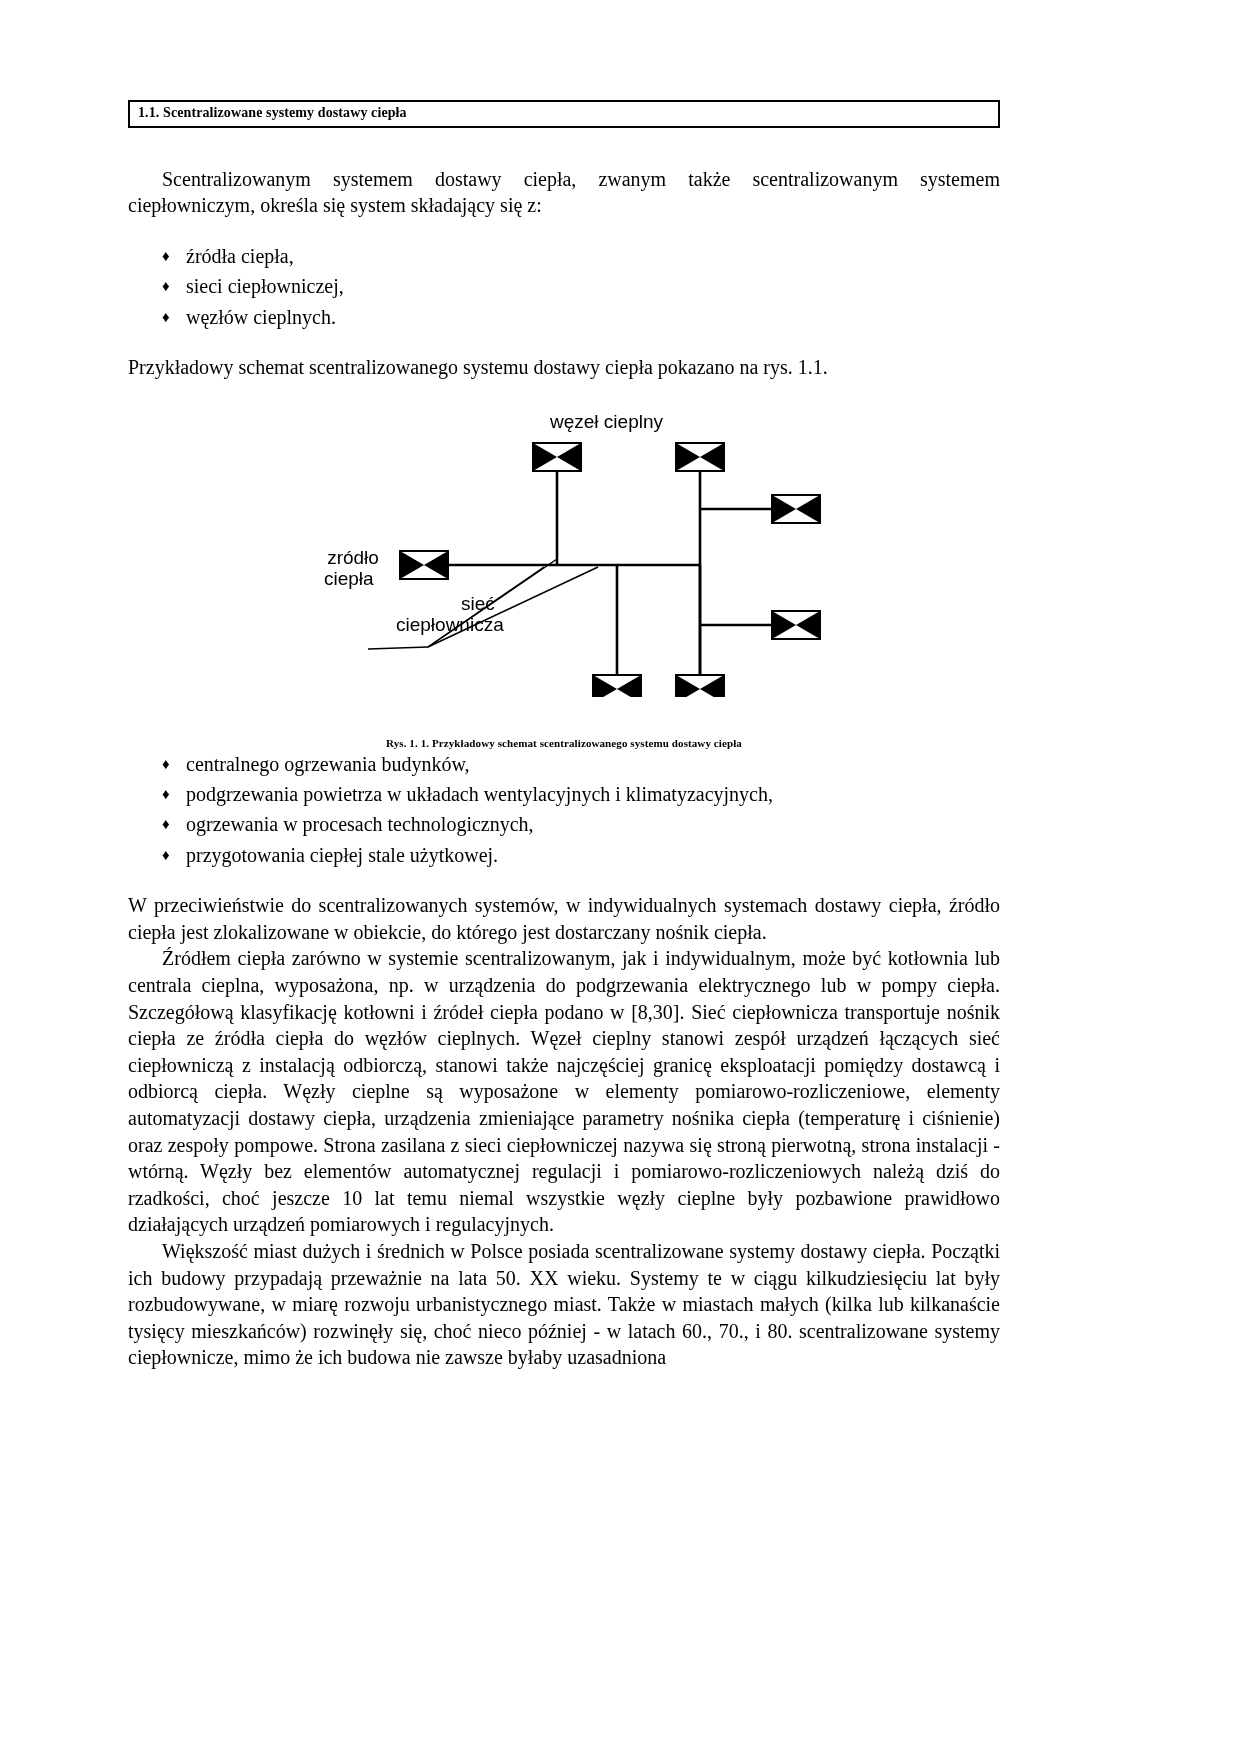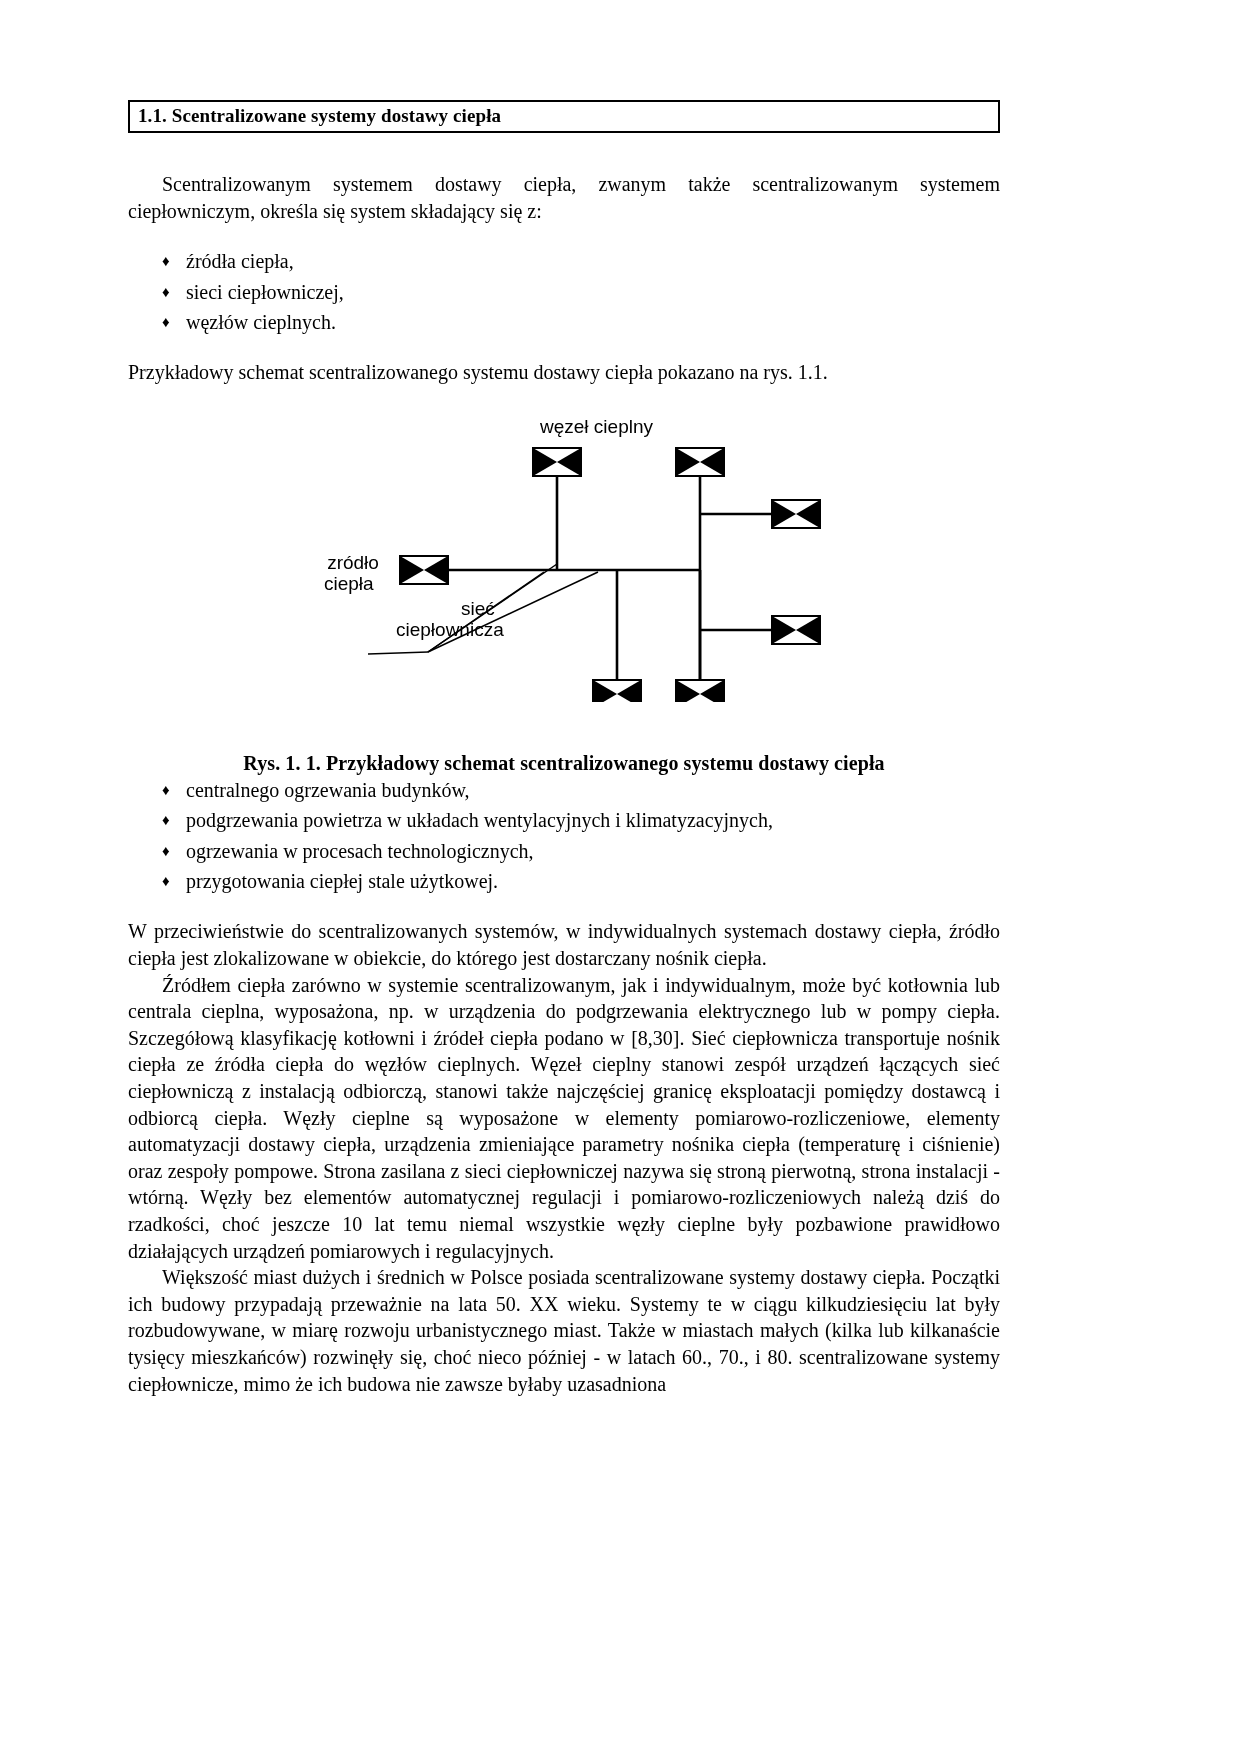--- a/index.html
+++ b/index.html
@@ -32,21 +32,21 @@
 
   
   .heading-box {
     border: 2px solid #000;
     padding: 4px 6px 5px 8px;
     box-sizing: border-box;
     width: 100%;
     margin-bottom: 38px;
   }
   .heading-box .heading-text {
-    font-size: 19px;
+    font-size: 14px;
     font-weight: bold;
     letter-spacing: 0.1px;
     line-height: 1.05;
     white-space: nowrap;
   }
 
   
   p.body {
     font-size: 20px;
     line-height: 1.33;
@@ -80,23 +80,22 @@
 
   
   .figure {
     position: relative;
     width: 872px;
     height: 330px;
     margin: 26px 0 0 0;
   }
   .figcaption {
     text-align: center;
-    font-size: 20px;
+    font-size: 11px;
     font-weight: bold;
-    margin-top: 10px;
     letter-spacing: 0.1px;
   }
   .diag-label {
     position: absolute;
     font-family: "Liberation Sans", "DejaVu Sans", sans-serif;
     font-size: 19px;
     line-height: 1.12;
     white-space: nowrap;
     color: #000;
   }
@@ -126,21 +125,21 @@
       <li>
         <span class="dia">♦</span>
         <span>węzłów cieplnych.</span>
       </li>
     </ul>
 
     <p class="body gap-before">Przykładowy schemat scentralizowanego systemu dostawy ciepła pokazano na rys. 1.1.</p>
 
     <div class="figure">
 
-      <div class="diag-label" style="left: 412px; top: 4px;">węzeł cieplny</div>
+      <div class="diag-label" style="left: 422px; top: 4px;">węzeł cieplny</div>
 
       <div class="diag-label" style="left: 192px; top: 140px; text-align: center; width: 66px;">zródło</div>
       <div class="diag-label" style="left: 196px; top: 161px; text-align: left; width: 66px;">ciepła</div>
 
       <div class="diag-label" style="left: 333px; top: 186px;">sieć</div>
       <div class="diag-label" style="left: 268px; top: 207px;">ciepłownicza</div>
 
       <svg class="schematic" width="872" height="290" viewBox="0 0 872 290">
         <g stroke="#000" stroke-width="2.6" fill="none" shape-rendering="geometricPrecision">
 

